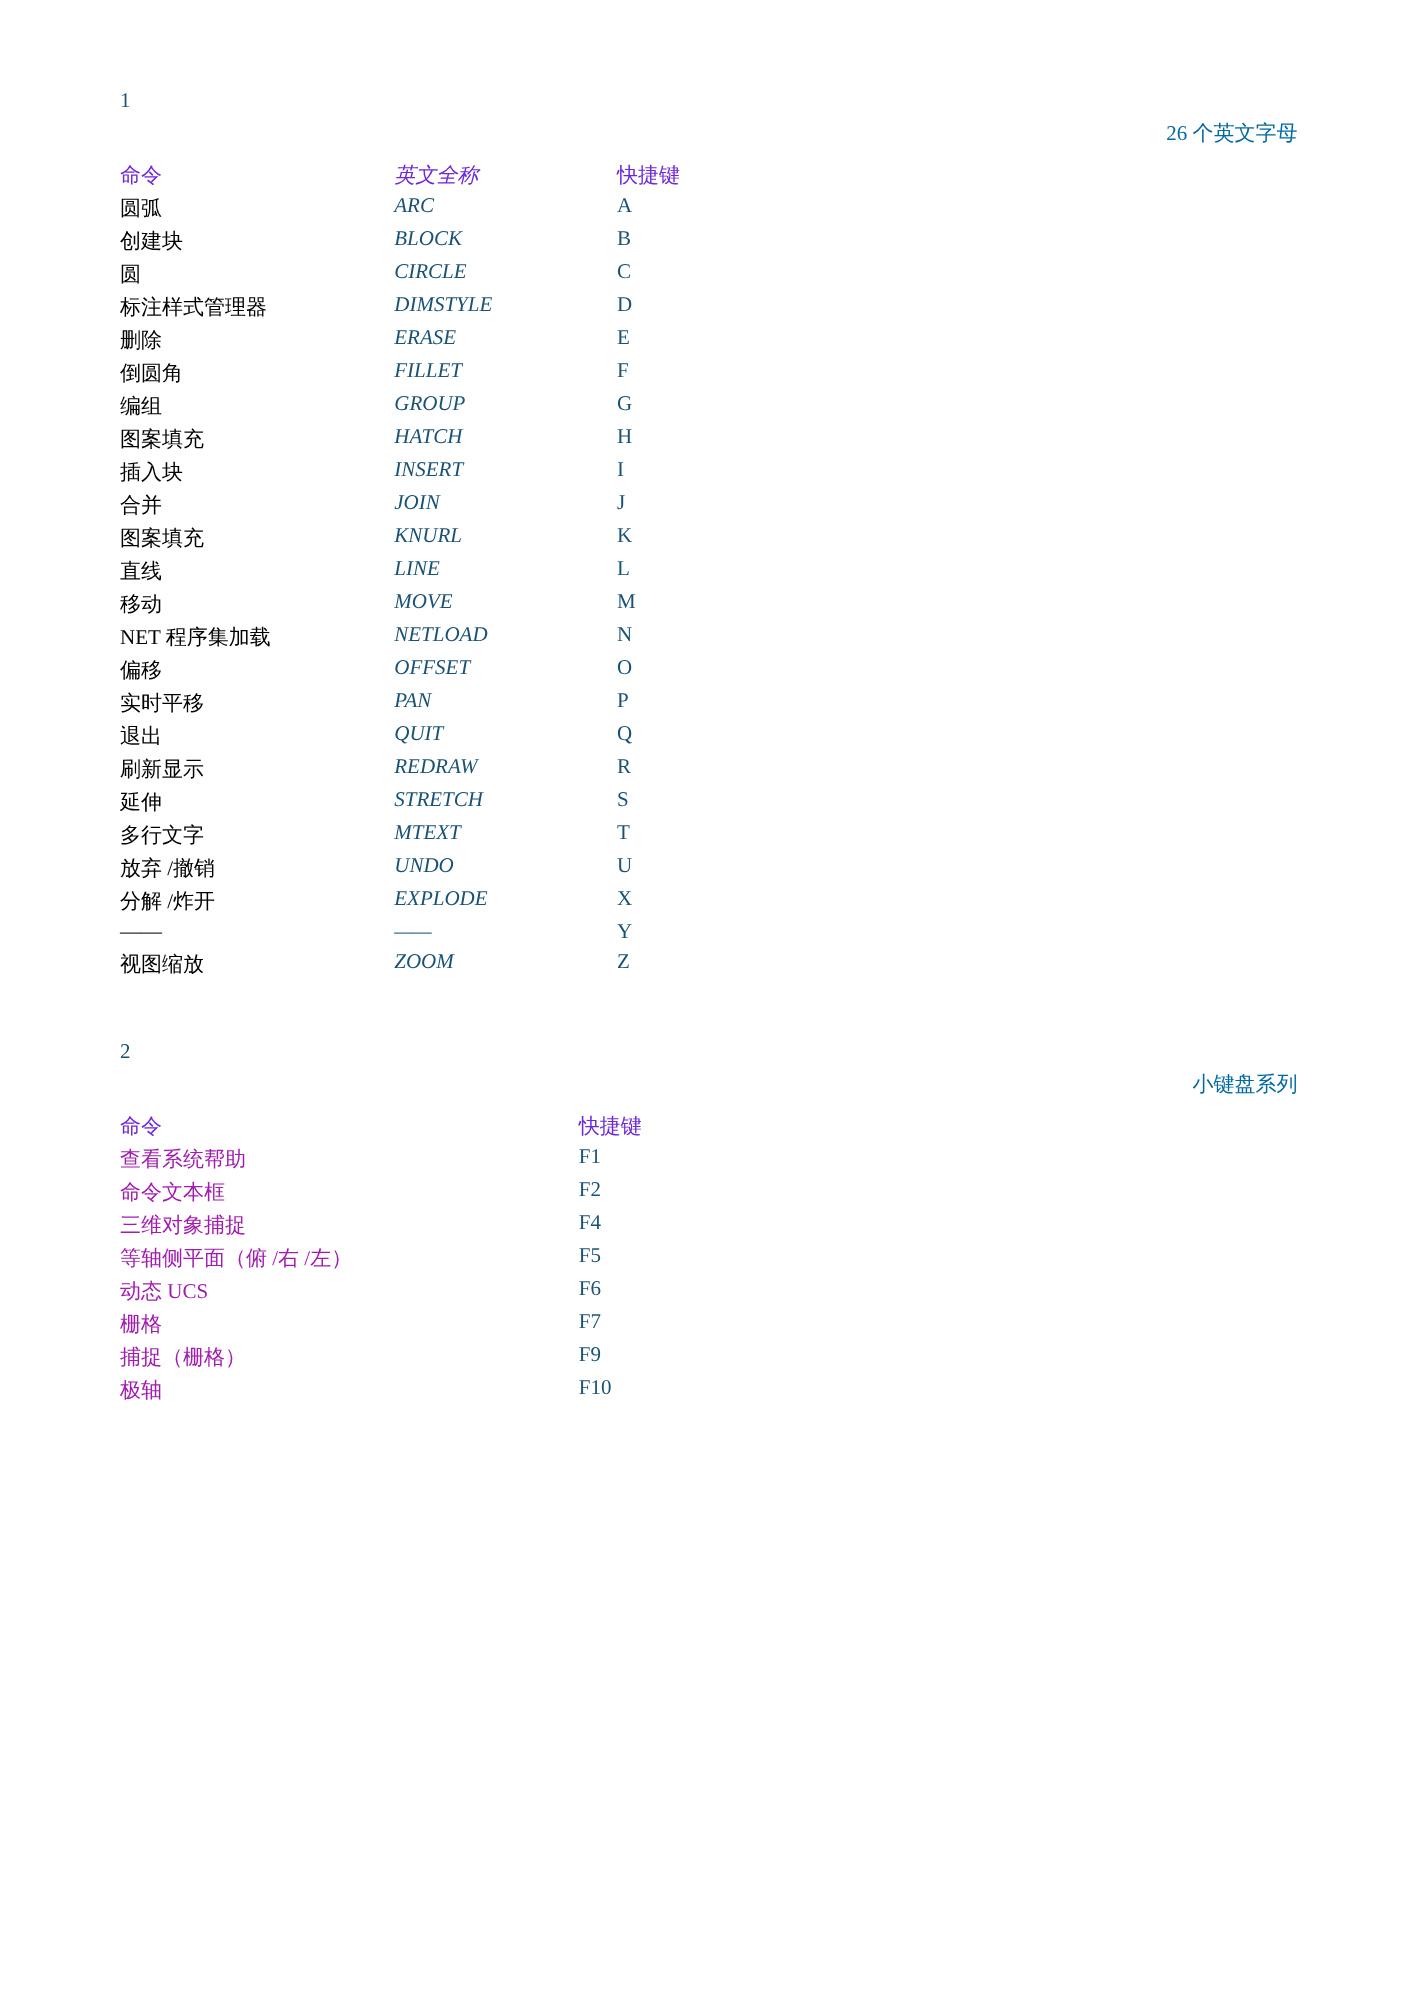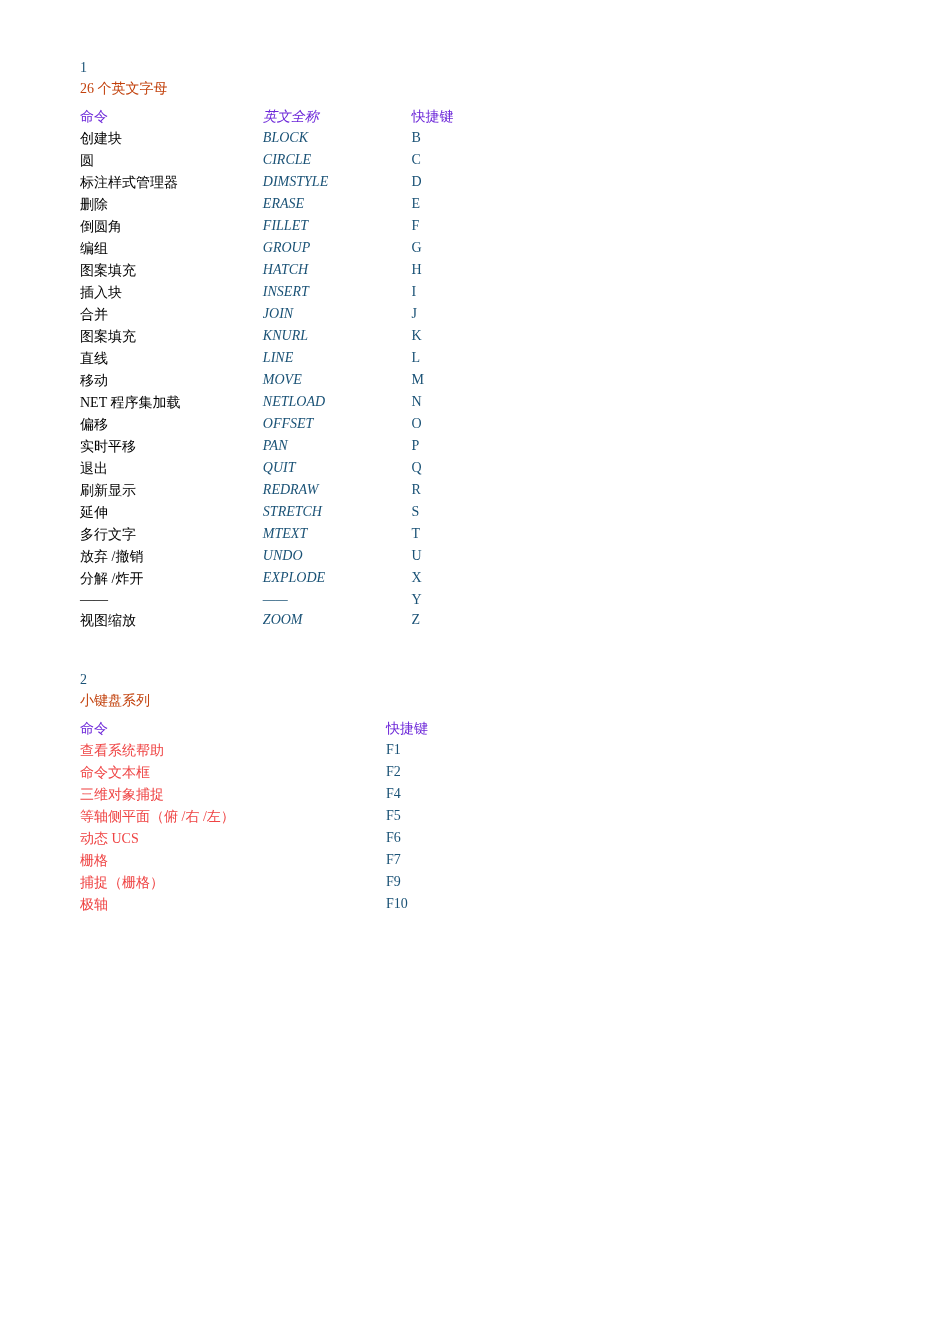--- a/index.html
+++ b/index.html
@@ -13,23 +13,24 @@
       font-size: 14px;
       color: #000000;
       padding: 60px 80px;
     }
     .section-number {
       color: #1a5276;
       font-size: 14px;
       margin-bottom: 4px;
     }
     .section-title {
-      color: #c2410c;
+      color: #0369a1;
       font-size: 14px;
       margin-bottom: 8px;
+      text-align: right;
     }
     .table-container {
       margin-bottom: 40px;
     }
     table {
       border-collapse: collapse;
       min-width: 400px;
     }
     .header-row td {
       color: #6d28d9;
@@ -50,21 +51,21 @@
       width: 130px;
       color: #1a5276;
       font-style: italic;
     }
     .key-col {
       width: 60px;
       color: #1a5276;
     }
     .cmd-col2 {
       width: 260px;
-      color: #ef4444;
+      color: #a21caf;
     }
     .key-col2 {
       width: 80px;
       color: #1a5276;
     }
   </style>
 </head>
 <body>
 
 <div class="table-container">
@@ -72,20 +73,25 @@
   <div class="section-title">26 个英文字母</div>
   <table>
     <thead>
       <tr class="header-row">
         <td class="cmd-col">命令</td>
         <td class="en-col">英文全称</td>
         <td class="key-col">快捷键</td>
       </tr>
     </thead>
     <tbody id="section1-body">
+    <tr class="data-row">
+          <td class="cmd-col">圆弧</td>
+          <td class="en-col">ARC</td>
+          <td class="key-col">A</td>
+        </tr>
         <tr class="data-row">
           <td class="cmd-col">创建块</td>
           <td class="en-col">BLOCK</td>
           <td class="key-col">B</td>
         </tr>
         <tr class="data-row">
           <td class="cmd-col">圆</td>
           <td class="en-col">CIRCLE</td>
           <td class="key-col">C</td>
         </tr>

